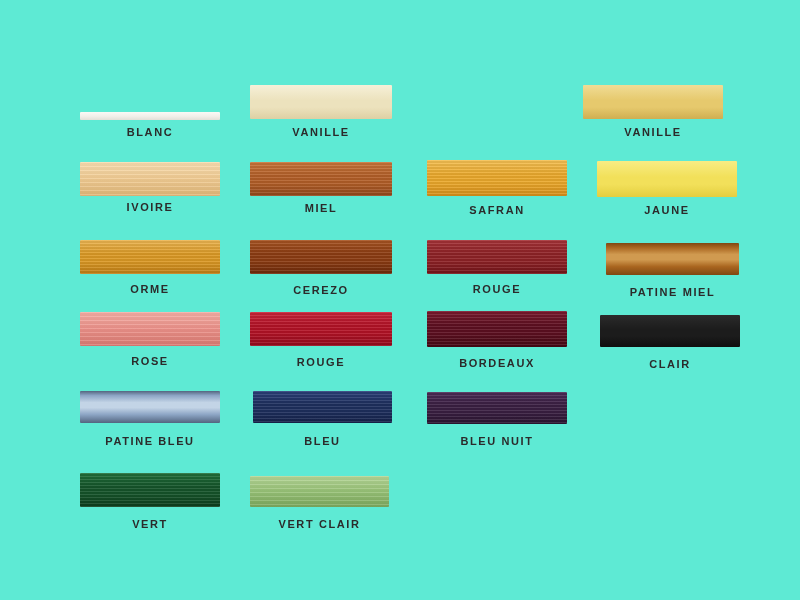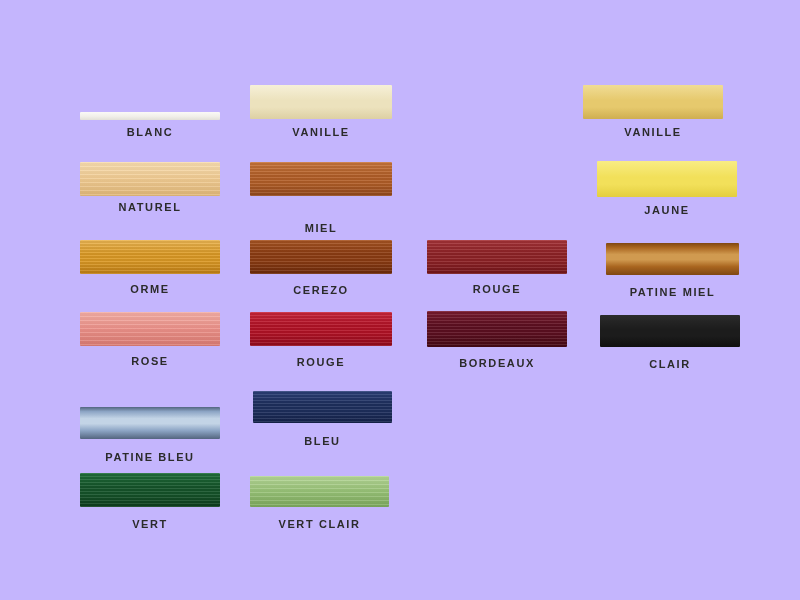--- a/index.html
+++ b/index.html
@@ -11,21 +11,21 @@
     width: 800px;
     height: 600px;
     overflow: hidden;
     font-family: "Liberation Sans", sans-serif;
   }
 
   #swatch-chart {
     position: relative;
     width: 800px;
     height: 600px;
-    background: #c4b5fd;
+    background: #5eead4;
   }
 
   .swatch-cell {
     position: absolute;
     box-sizing: border-box;
   }
 
   .swatch-chip {
     position: absolute;
     left: 0;
@@ -73,27 +73,33 @@
     <div class="swatch-cell" style="left: 583px; top: 85px; width: 140px; height: 57px;">
       <div class="swatch-chip" style="width: 140px; height: 34px; background: linear-gradient(rgb(240, 220, 149) 0%, rgb(230, 201, 109) 45%, rgb(230, 201, 109) 65%, rgb(207, 174, 81) 100%);">
         <div class="grain"></div>
       </div>
       <div class="swatch-label" style="top: 41px; color: rgb(43, 43, 43);">VANILLE</div>
     </div>
     <div class="swatch-cell" style="left: 80px; top: 162px; width: 140px; height: 55px;">
       <div class="swatch-chip" style="width: 140px; height: 34px; background: repeating-linear-gradient(rgba(255, 255, 255, 0.14) 0px, rgba(255, 255, 255, 0.14) 1px, rgba(0, 0, 0, 0.04) 1px, rgba(0, 0, 0, 0.04) 4px), linear-gradient(rgb(248, 220, 175) 0%, rgb(240, 203, 146) 50%, rgb(224, 182, 120) 100%);">
         <div class="grain"></div>
       </div>
-      <div class="swatch-label" style="top: 39px; color: rgb(43, 43, 43);">NATUREL</div>
+      <div class="swatch-label" style="top: 39px; color: rgb(43, 43, 43);">IVOIRE</div>
     </div>
     <div class="swatch-cell" style="left: 250px; top: 162px; width: 142px; height: 56px;">
       <div class="swatch-chip" style="width: 142px; height: 34px; background: repeating-linear-gradient(rgba(255, 255, 255, 0.1) 0px, rgba(255, 255, 255, 0.1) 1px, rgba(0, 0, 0, 0.07) 1px, rgba(0, 0, 0, 0.07) 3px), linear-gradient(rgb(201, 118, 59) 0%, rgb(179, 95, 40) 42%, rgb(179, 95, 40) 62%, rgb(146, 72, 27) 100%);">
         <div class="grain"></div>
       </div>
-      <div class="swatch-label" style="top: 40px; color: rgb(43, 43, 43); margin-top: 20px;">MIEL</div>
+      <div class="swatch-label" style="top: 40px; color: rgb(43, 43, 43);">MIEL</div>
+    </div>
+    <div class="swatch-cell" style="left: 427px; top: 160px; width: 140px; height: 60px;">
+      <div class="swatch-chip" style="width: 140px; height: 36px; background: repeating-linear-gradient(rgba(255, 255, 255, 0.1) 0px, rgba(255, 255, 255, 0.1) 1px, rgba(0, 0, 0, 0.07) 1px, rgba(0, 0, 0, 0.07) 3px), linear-gradient(rgb(245, 193, 85) 0%, rgb(235, 169, 44) 42%, rgb(235, 169, 44) 62%, rgb(216, 144, 26) 100%);">
+        <div class="grain"></div>
+      </div>
+      <div class="swatch-label" style="top: 44px; color: rgb(43, 43, 43);">SAFRAN</div>
     </div>
     <div class="swatch-cell" style="left: 597px; top: 161px; width: 140px; height: 59px;">
       <div class="swatch-chip" style="width: 140px; height: 36px; background: linear-gradient(rgb(248, 236, 131) 0%, rgb(242, 224, 90) 45%, rgb(242, 224, 90) 65%, rgb(227, 206, 63) 100%);">
         <div class="grain"></div>
       </div>
       <div class="swatch-label" style="top: 43px; color: rgb(43, 43, 43);">JAUNE</div>
     </div>
     <div class="swatch-cell" style="left: 80px; top: 240px; width: 140px; height: 59px;">
       <div class="swatch-chip" style="width: 140px; height: 34px; background: repeating-linear-gradient(rgba(255, 255, 255, 0.1) 0px, rgba(255, 255, 255, 0.1) 1px, rgba(0, 0, 0, 0.07) 1px, rgba(0, 0, 0, 0.07) 3px), linear-gradient(rgb(236, 182, 83) 0%, rgb(220, 154, 37) 42%, rgb(220, 154, 37) 62%, rgb(192, 127, 22) 100%);">
         <div class="grain"></div>
@@ -135,31 +141,37 @@
         <div class="grain"></div>
       </div>
       <div class="swatch-label" style="top: 46px; color: rgb(43, 43, 43);">BORDEAUX</div>
     </div>
     <div class="swatch-cell" style="left: 600px; top: 315px; width: 140px; height: 59px;">
       <div class="swatch-chip" style="width: 140px; height: 32px; background: linear-gradient(rgb(43, 43, 43) 0%, rgb(28, 28, 28) 45%, rgb(28, 28, 28) 65%, rgb(15, 15, 15) 100%);">
         <div class="grain"></div>
       </div>
       <div class="swatch-label" style="top: 43px; color: rgb(43, 43, 43);">CLAIR</div>
     </div>
-    <div class="swatch-cell" style="left: 80px; top: 391px; width: 140px; height: 60px; margin-top: 16px;">
+    <div class="swatch-cell" style="left: 80px; top: 391px; width: 140px; height: 60px;">
       <div class="swatch-chip" style="width: 140px; height: 32px; background: linear-gradient(rgb(83, 101, 127) 0%, rgb(140, 164, 196) 14%, rgb(195, 212, 230) 36%, rgb(195, 212, 230) 52%, rgb(140, 164, 196) 74%, rgb(83, 101, 127) 100%);">
         <div class="grain"></div>
       </div>
       <div class="swatch-label" style="top: 44px; color: rgb(43, 43, 43);">PATINE BLEU</div>
     </div>
     <div class="swatch-cell" style="left: 253px; top: 391px; width: 139px; height: 60px;">
       <div class="swatch-chip" style="width: 139px; height: 32px; background: repeating-linear-gradient(rgba(255, 255, 255, 0.1) 0px, rgba(255, 255, 255, 0.1) 1px, rgba(0, 0, 0, 0.07) 1px, rgba(0, 0, 0, 0.07) 3px), linear-gradient(rgb(44, 64, 121) 0%, rgb(30, 47, 94) 42%, rgb(30, 47, 94) 62%, rgb(21, 34, 74) 100%);">
         <div class="grain"></div>
       </div>
       <div class="swatch-label" style="top: 44px; color: rgb(43, 43, 43);">BLEU</div>
+    </div>
+    <div class="swatch-cell" style="left: 427px; top: 392px; width: 140px; height: 59px;">
+      <div class="swatch-chip" style="width: 140px; height: 32px; background: repeating-linear-gradient(rgba(255, 255, 255, 0.1) 0px, rgba(255, 255, 255, 0.1) 1px, rgba(0, 0, 0, 0.07) 1px, rgba(0, 0, 0, 0.07) 3px), linear-gradient(rgb(76, 43, 86) 0%, rgb(58, 31, 66) 42%, rgb(58, 31, 66) 62%, rgb(42, 21, 48) 100%);">
+        <div class="grain"></div>
+      </div>
+      <div class="swatch-label" style="top: 43px; color: rgb(43, 43, 43);">BLEU NUIT</div>
     </div>
     <div class="swatch-cell" style="left: 80px; top: 473px; width: 140px; height: 61px;">
       <div class="swatch-chip" style="width: 140px; height: 34px; background: repeating-linear-gradient(rgba(255, 255, 255, 0.1) 0px, rgba(255, 255, 255, 0.1) 1px, rgba(0, 0, 0, 0.07) 1px, rgba(0, 0, 0, 0.07) 3px), linear-gradient(rgb(33, 112, 58) 0%, rgb(21, 84, 42) 42%, rgb(21, 84, 42) 62%, rgb(14, 61, 29) 100%);">
         <div class="grain"></div>
       </div>
       <div class="swatch-label" style="top: 45px; color: rgb(43, 43, 43);">VERT</div>
     </div>
     <div class="swatch-cell" style="left: 250px; top: 476px; width: 139px; height: 58px;">
       <div class="swatch-chip" style="width: 139px; height: 31px; background: repeating-linear-gradient(rgba(255, 255, 255, 0.14) 0px, rgba(255, 255, 255, 0.14) 1px, rgba(0, 0, 0, 0.04) 1px, rgba(0, 0, 0, 0.04) 4px), linear-gradient(rgb(180, 213, 149) 0%, rgb(151, 193, 118) 50%, rgb(123, 167, 92) 100%);">
         <div class="grain"></div>

